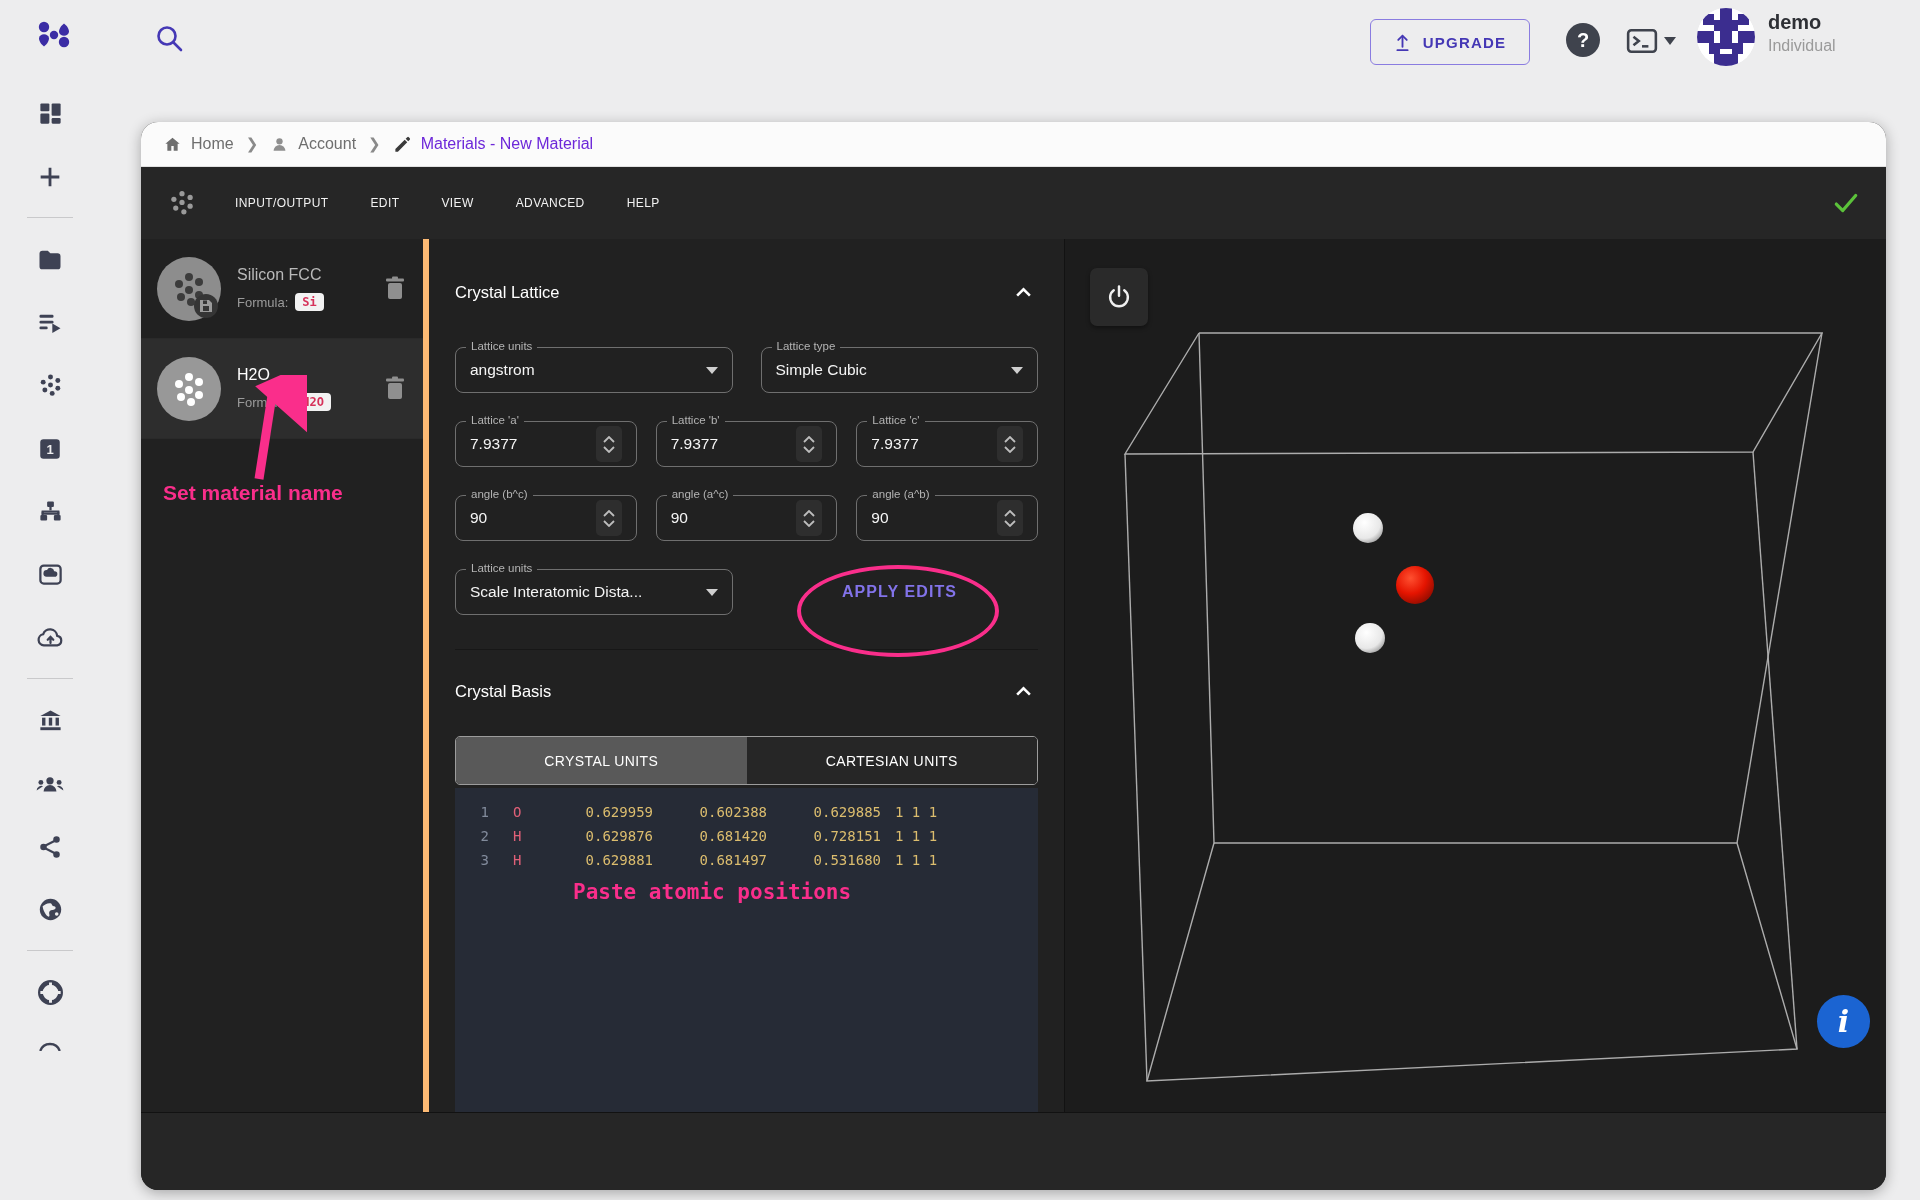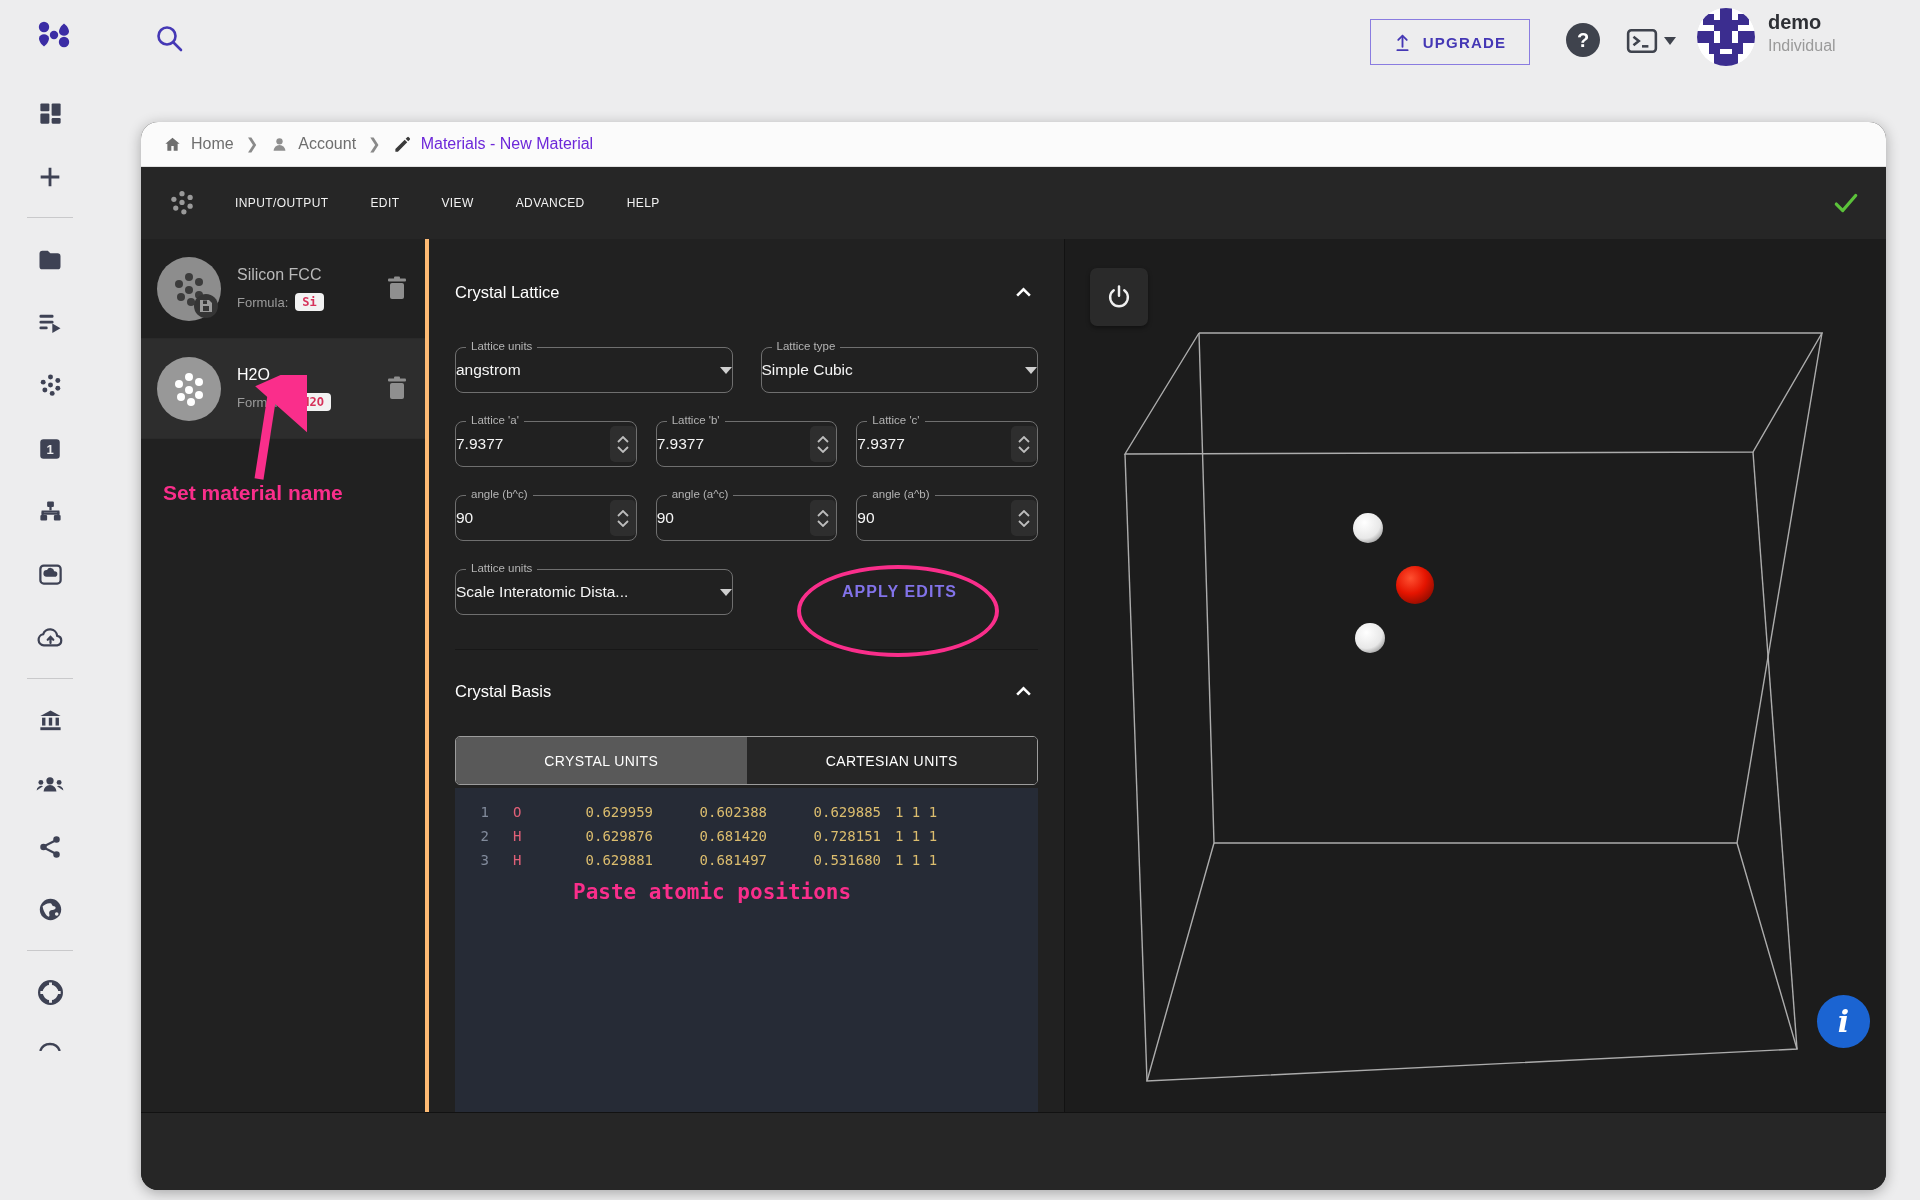--- a/index.html
+++ b/index.html
@@ -4,21 +4,21 @@
 <style>
   * { margin:0; padding:0; box-sizing:border-box; }
   html,body { width:1920px; height:1200px; overflow:hidden; }
   body { background:#ededee; font-family:"Liberation Sans", sans-serif; position:relative; }
   svg { display:block; }
 
   
   .logo { position:absolute; left:34px; top:18px; width:40px; height:40px; cursor:pointer; }
   .search-btn { position:absolute; left:152px; top:22px; width:36px; height:36px; cursor:pointer; }
   .upgrade-btn { position:absolute; left:1370px; top:19px; width:160px; height:46px;
-    border:1.5px solid #8a7ce0; border-radius:0; background:transparent; color:#4538b5;
+    border:1.5px solid #8a7ce0; border-radius:6px; background:transparent; color:#4538b5;
     font-size:15px; font-weight:bold; letter-spacing:1.2px; display:flex; align-items:center;
     justify-content:center; gap:12px; cursor:pointer; font-family:"Liberation Sans",sans-serif; }
   .help-circle { position:absolute; left:1566px; top:23px; width:34px; height:34px; border-radius:50%;
     background:#3f434d; color:#fff; display:flex; align-items:center; justify-content:center;
     font-size:20px; font-weight:bold; cursor:pointer; }
   .terminal-btn { position:absolute; left:1626px; top:28px; width:56px; height:26px; display:flex;
     align-items:center; gap:6px; cursor:pointer; }
   .avatar { position:absolute; left:1697px; top:8px; width:58px; height:58px; border-radius:50%;
     overflow:hidden; background:#fff; cursor:pointer; }
   .user-meta { position:absolute; left:1768px; top:11px; }
@@ -42,21 +42,21 @@
   .crumb-sep { color:#8a8a8a; font-size:15px; }
 
   .menubar { height:72px; background:#262626; display:flex; align-items:center; padding:0 26px; flex:0 0 auto; }
   .menubar .mol { margin-right:38px; }
   .menu-item { color:#f2f2f2; font-size:12px; letter-spacing:.4px; margin-right:42px; cursor:pointer; font-weight:500; }
   .menu-check { margin-left:auto; cursor:pointer; }
 
   .content { flex:1 1 auto; display:flex; min-height:0; }
 
   
-  .materials-panel { width:288px; background:#212121; border-right:4px solid #fdba74; position:relative; flex:0 0 auto; }
+  .materials-panel { width:288px; background:#212121; border-right:6px solid #fdba74; position:relative; flex:0 0 auto; }
   .mat-item { height:100px; display:flex; align-items:center; padding:0 14px 0 16px; gap:16px;
     border-bottom:1px solid #2a2a2a; cursor:pointer; }
   .mat-item.selected { background:#2d2d2d; }
   .mat-avatar { position:relative; width:64px; height:64px; flex:0 0 auto; }
   .mat-texts { flex:1 1 auto; min-width:0; }
   .mat-name { font-size:16px; color:#b9b9b9; margin-bottom:9px; }
   .mat-item.selected .mat-name { color:#ffffff; }
   .mat-formula { font-size:13px; color:#9b9b9b; display:flex; align-items:center; gap:7px; }
   .chip { background:#f2f2f2; border-radius:4px; padding:2px 7px; font-family:"DejaVu Sans Mono",monospace;
     font-size:12px; color:#d6325a; font-weight:bold; }
@@ -69,21 +69,21 @@
     display:flex; flex-direction:column; padding:0 26px; position:relative; }
   .section-head { display:flex; align-items:center; justify-content:space-between; }
   .section-title { color:#fff; font-size:16.5px; }
   .collapse-btn { width:30px; height:30px; display:flex; align-items:center; justify-content:center; cursor:pointer; }
 
   .sec-lattice { padding-top:38px; }
   .sec-lattice .section-head { margin-bottom:40px; }
   .frow { display:flex; gap:28px; margin-bottom:28px; }
   .frow.triple { gap:19px; }
   .field { position:relative; border:1px solid #6f6f6f; border-radius:8px; height:46px;
-    display:flex; align-items:center; padding:0 0; cursor:pointer; }
+    display:flex; align-items:center; padding:0 14px; cursor:pointer; }
   .field .flabel { position:absolute; top:-8px; left:10px; background:#212121; padding:0 5px;
     font-size:11.5px; color:#b4b4b4; white-space:nowrap; }
   .field .fvalue { color:#f5f5f5; font-size:15.5px; white-space:nowrap; overflow:hidden; }
   .field.w-select { width:278px; justify-content:space-between; }
   .field.w-num { width:182px; justify-content:space-between; }
   .caret-down { width:0; height:0; border-left:6px solid transparent; border-right:6px solid transparent;
     border-top:7px solid #cfcfcf; margin-left:10px; }
   .stepper { width:26px; height:36px; background:#2e2e2e; border-radius:5px; display:flex;
     flex-direction:column; align-items:center; justify-content:center; gap:3px; cursor:pointer; }
   .apply-row { display:flex; align-items:center; margin-bottom:0; }

